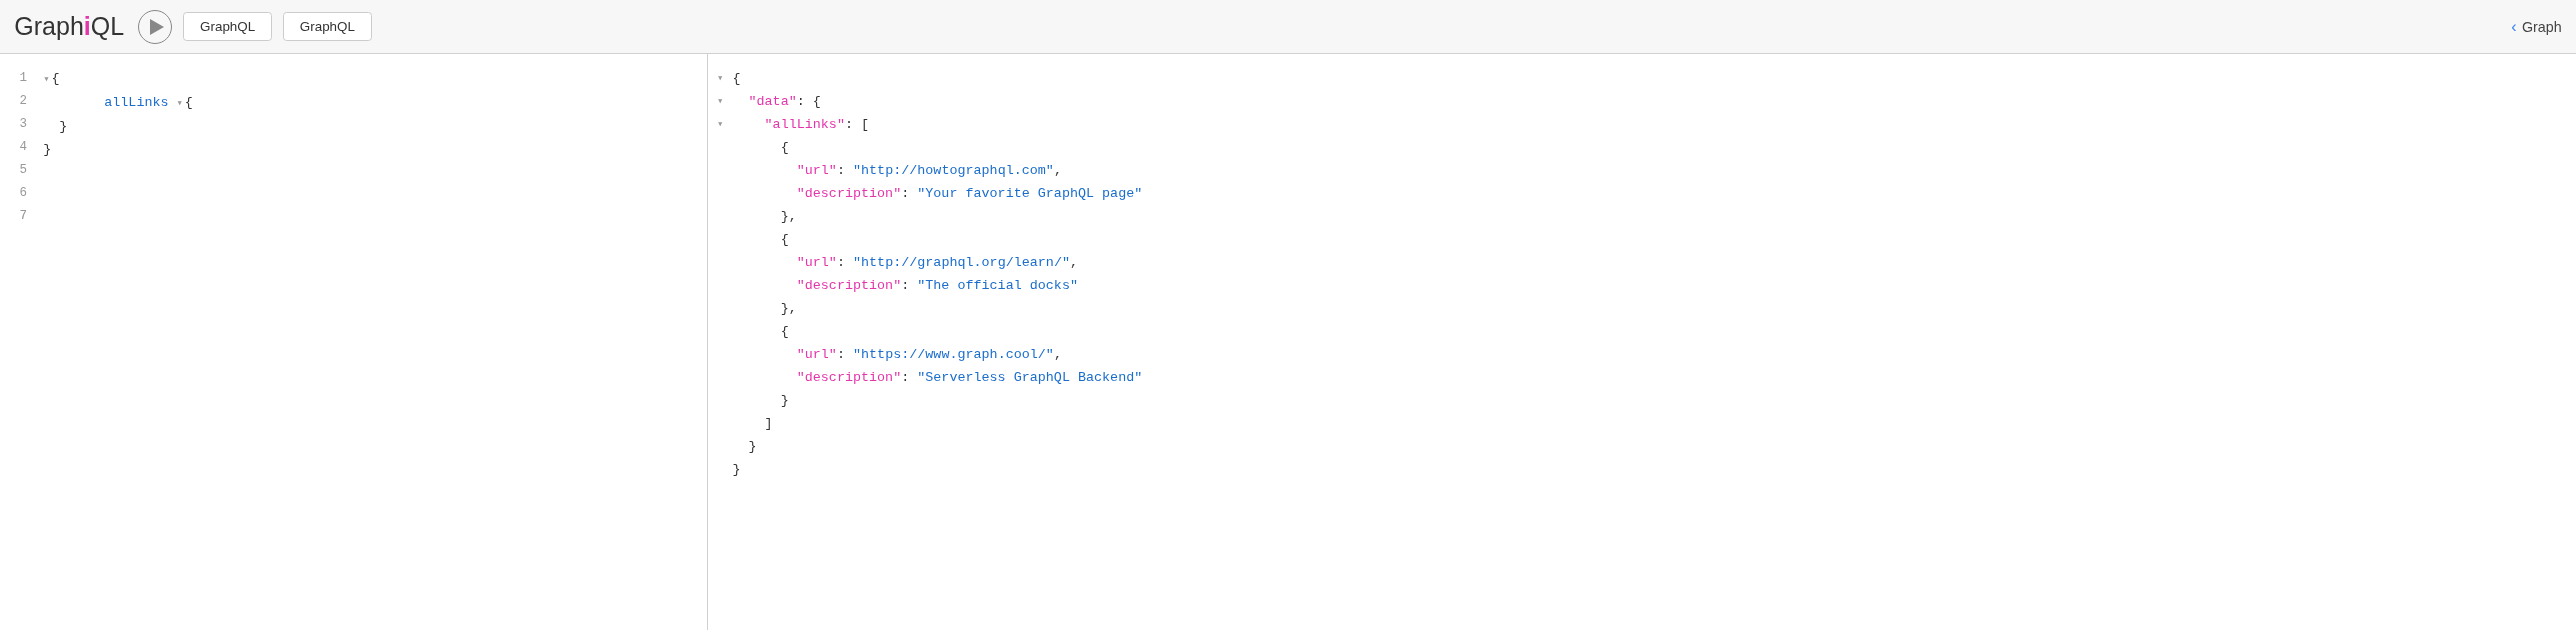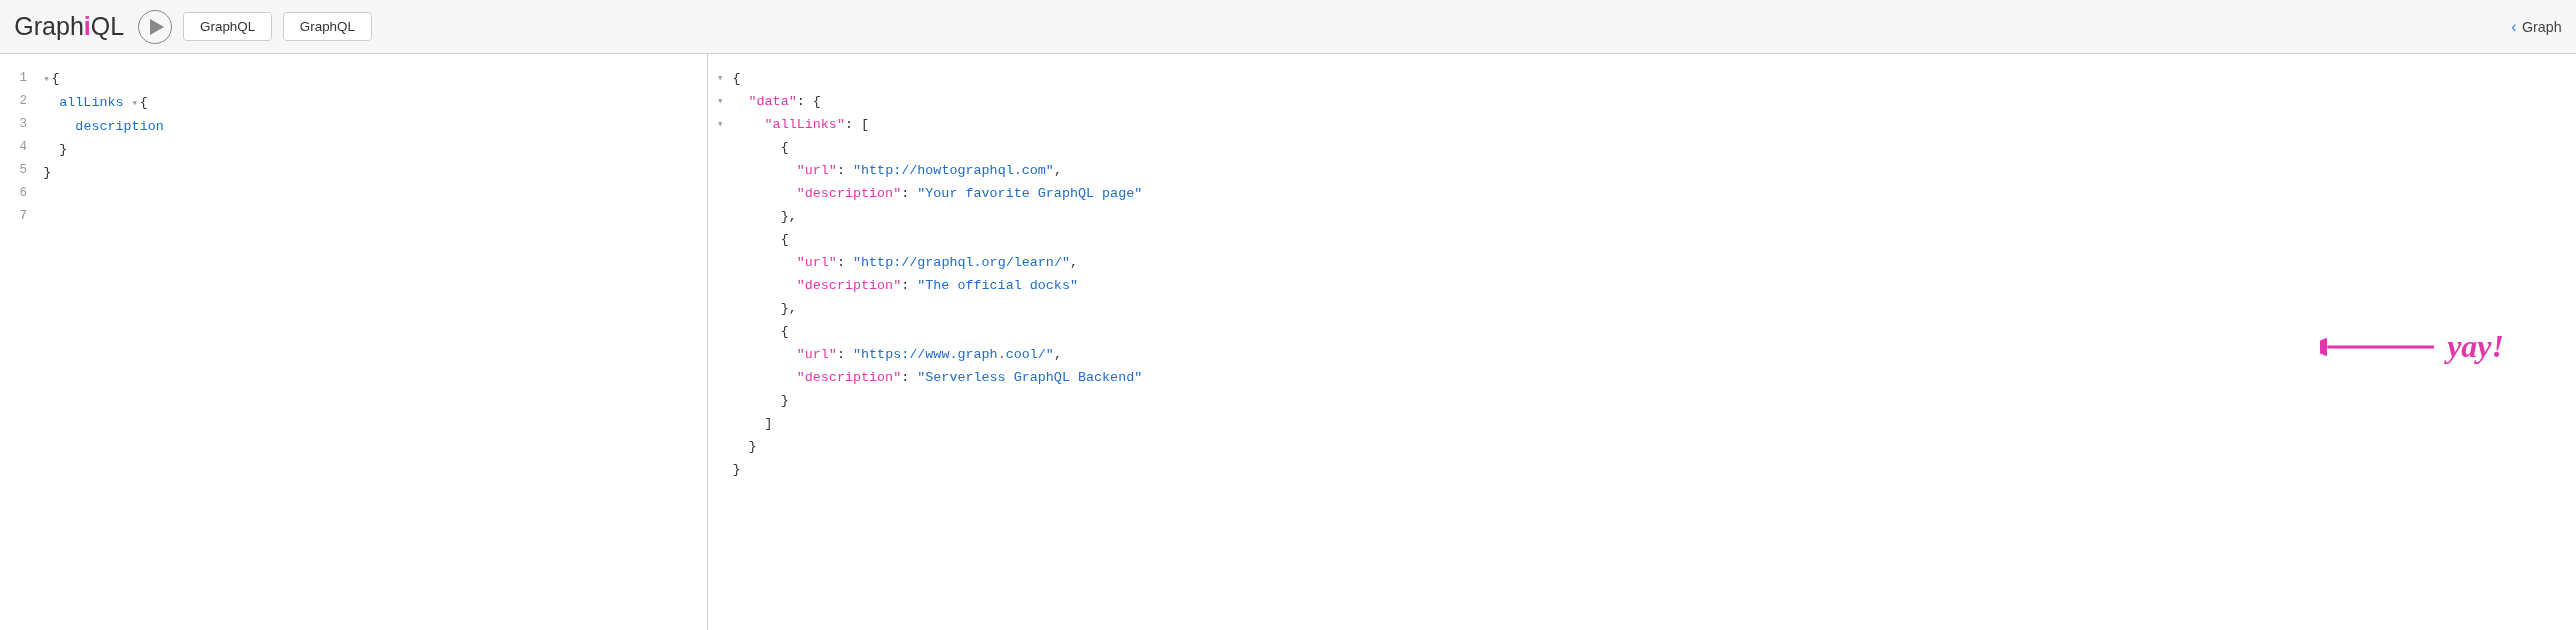--- a/index.html
+++ b/index.html
@@ -182,21 +182,21 @@
       line-height: 23px;
       font-size: 13.4px;
       font-family: 'Monaco', 'Menlo', 'Courier New', monospace;
     }
 
     
     .c-brace { color: #333; }
     .c-key { color: #e535ab; }
     .c-string-val { color: #1a6dcc; }
     .c-bracket { color: #333; }
-    .c-field { color: #1a6dcc; }
+    .c-field { color: #1a6dcc; margin-left: 45px; }
 
     
     .annotation-container {
       position: absolute;
       right: 54px;
       top: 260px;
       display: flex;
       align-items: center;
       gap: 0;
       pointer-events: none;
@@ -243,21 +243,20 @@
         <div>2</div>
         <div>3</div>
         <div>4</div>
         <div>5</div>
         <div>6</div>
         <div>7</div>
       </div>
       <div class="code-content">
         <span class="code-line"><span class="collapse-arrow">▾</span><span class="c-brace">{</span></span>
         <span class="code-line">  <span class="c-field">allLinks</span> <span class="collapse-arrow">▾</span><span class="c-brace">{</span></span>
-        <span class="code-line">    <span class="c-field">description</span></span>
         <span class="code-line">  <span class="c-brace">}</span></span>
         <span class="code-line"><span class="c-brace">}</span></span>
         <span class="code-line"> </span>
       </div>
     </div>
   </div>
 
   <div class="result-pane">
     <div class="result-code-area">
 
@@ -315,27 +314,16 @@
         <span class="result-line">      <span class="c-brace">}</span></span>
 
         <span class="result-line">    <span class="c-bracket">]</span></span>
 
         <span class="result-line">  <span class="c-brace">}</span></span>
 
         <span class="result-line"><span class="c-brace">}</span></span>
       </div>
     </div>
 
-    <div class="annotation-container" style="position:absolute; right:72px; top:274px; display:flex; align-items:center; gap:10.7px;">
-      <svg width="116" height="32" viewBox="0 0 130 36">
-        <defs>
-          <marker id="arrowhead" markerWidth="8" markerHeight="6" refX="0" refY="3" orient="auto">
-            <polygon points="0 0, 8 3, 0 6" fill="#e535ab"></polygon>
-          </marker>
-        </defs>
-        <line x1="128" y1="18" x2="8" y2="18" stroke="#e535ab" stroke-width="3.5" marker-end="url(#arrowhead)"></line>
-      </svg>
-      <span class="yay-text">yay!</span>
-    </div>
   </div>
 
 </div>
 
 
 </body></html>

